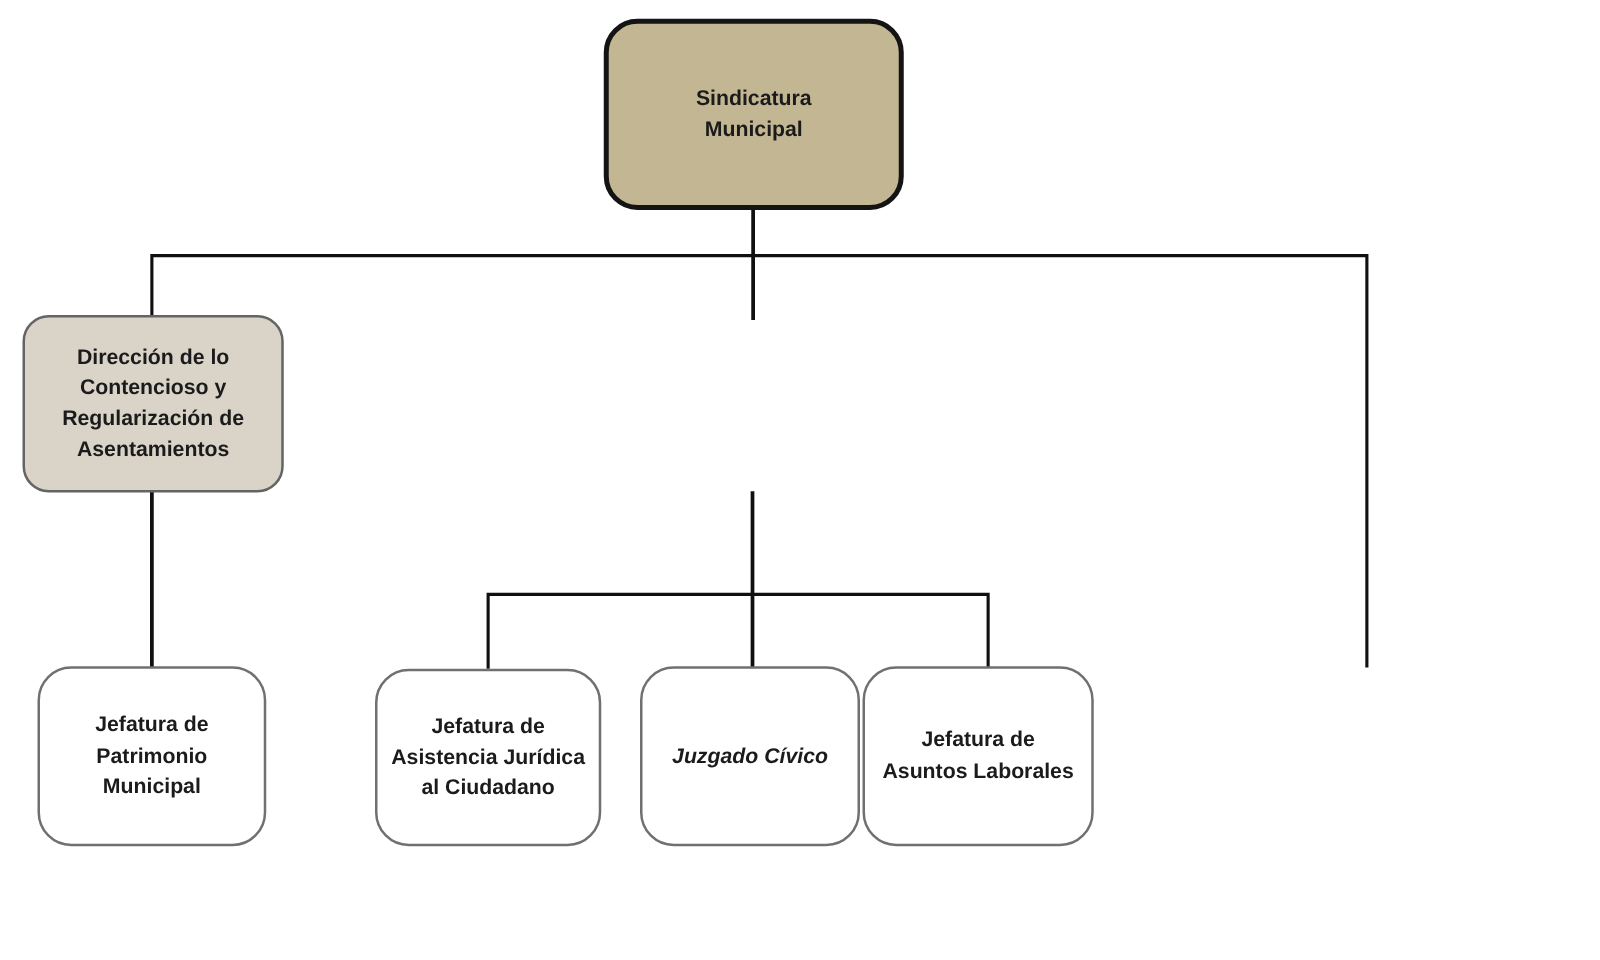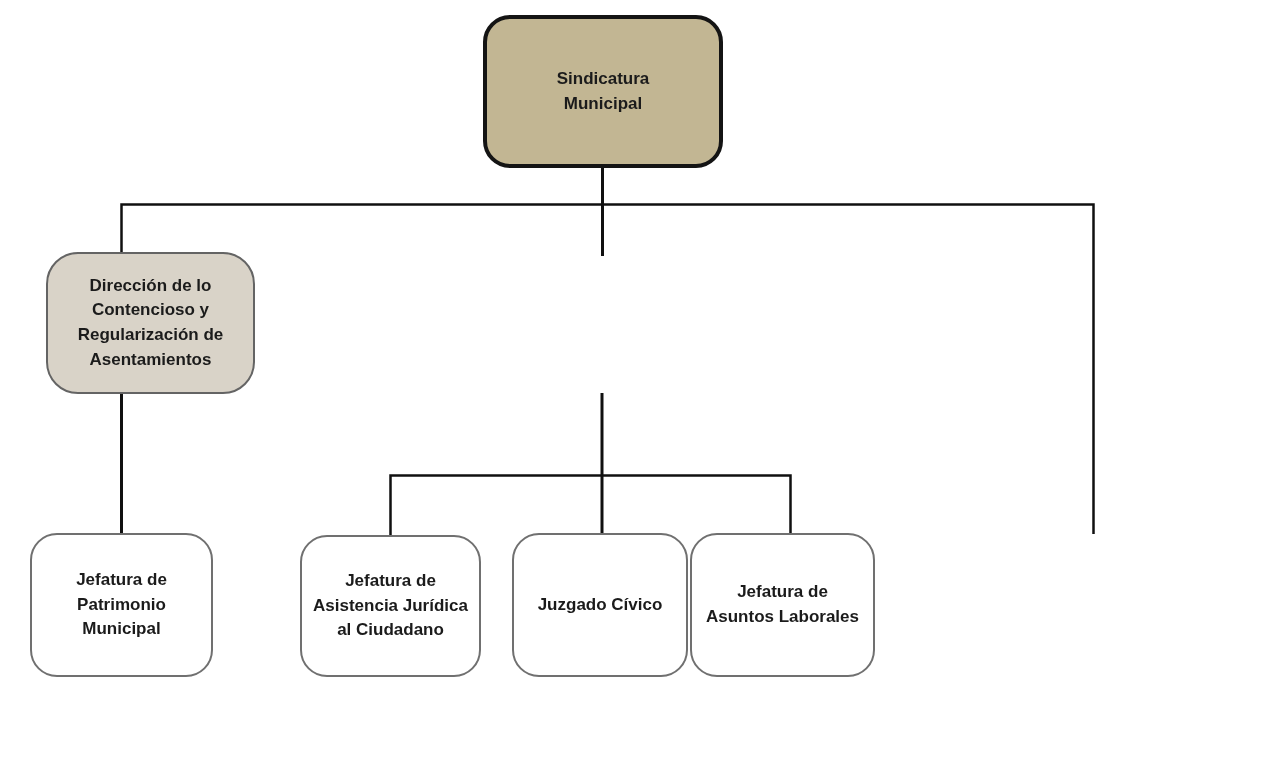--- a/index.html
+++ b/index.html
@@ -44,22 +44,21 @@
     padding: 0 2px;
   }
   .node.root {
     background: var(--root-fill, #c2b693);
     border: 4px solid var(--root-border, #141414);
     border-radius: 27px;
   }
   .node.level2 {
     background: var(--level2-fill, #d9d3c8);
     border: 2px solid var(--level2-border, #646464);
-    border-radius: 32px;
-    margin-left: 28px;
+    border-radius: 21px;
   }
   .node.leaf {
     background: var(--leaf-fill, #ffffff);
     border: 2px solid var(--leaf-border, #707070);
     border-radius: 27px;
   }
 </style>
 </head>
 <body>
 
@@ -96,21 +95,21 @@
 Patrimonio
 Municipal</span>
   </div>
 
   <div class="node leaf" style="left:300px; top:535px; width:181px; height:142px;">
     <span class="label">Jefatura de
 Asistencia Jurídica
 al Ciudadano</span>
   </div>
 
-  <div class="node leaf" style="left:512px; top:533px; width:176px; height:144px;">
+  <div class="node leaf" style="left:512px; top:533px; width:176px; height:144px;font-style:italic;">
     <span class="label">Juzgado Cívico</span>
   </div>
 
   <div class="node leaf" style="left:690px; top:533px; width:185px; height:144px;">
     <span class="label">Jefatura de
 Asuntos Laborales</span>
   </div>
 
 
 </div>

